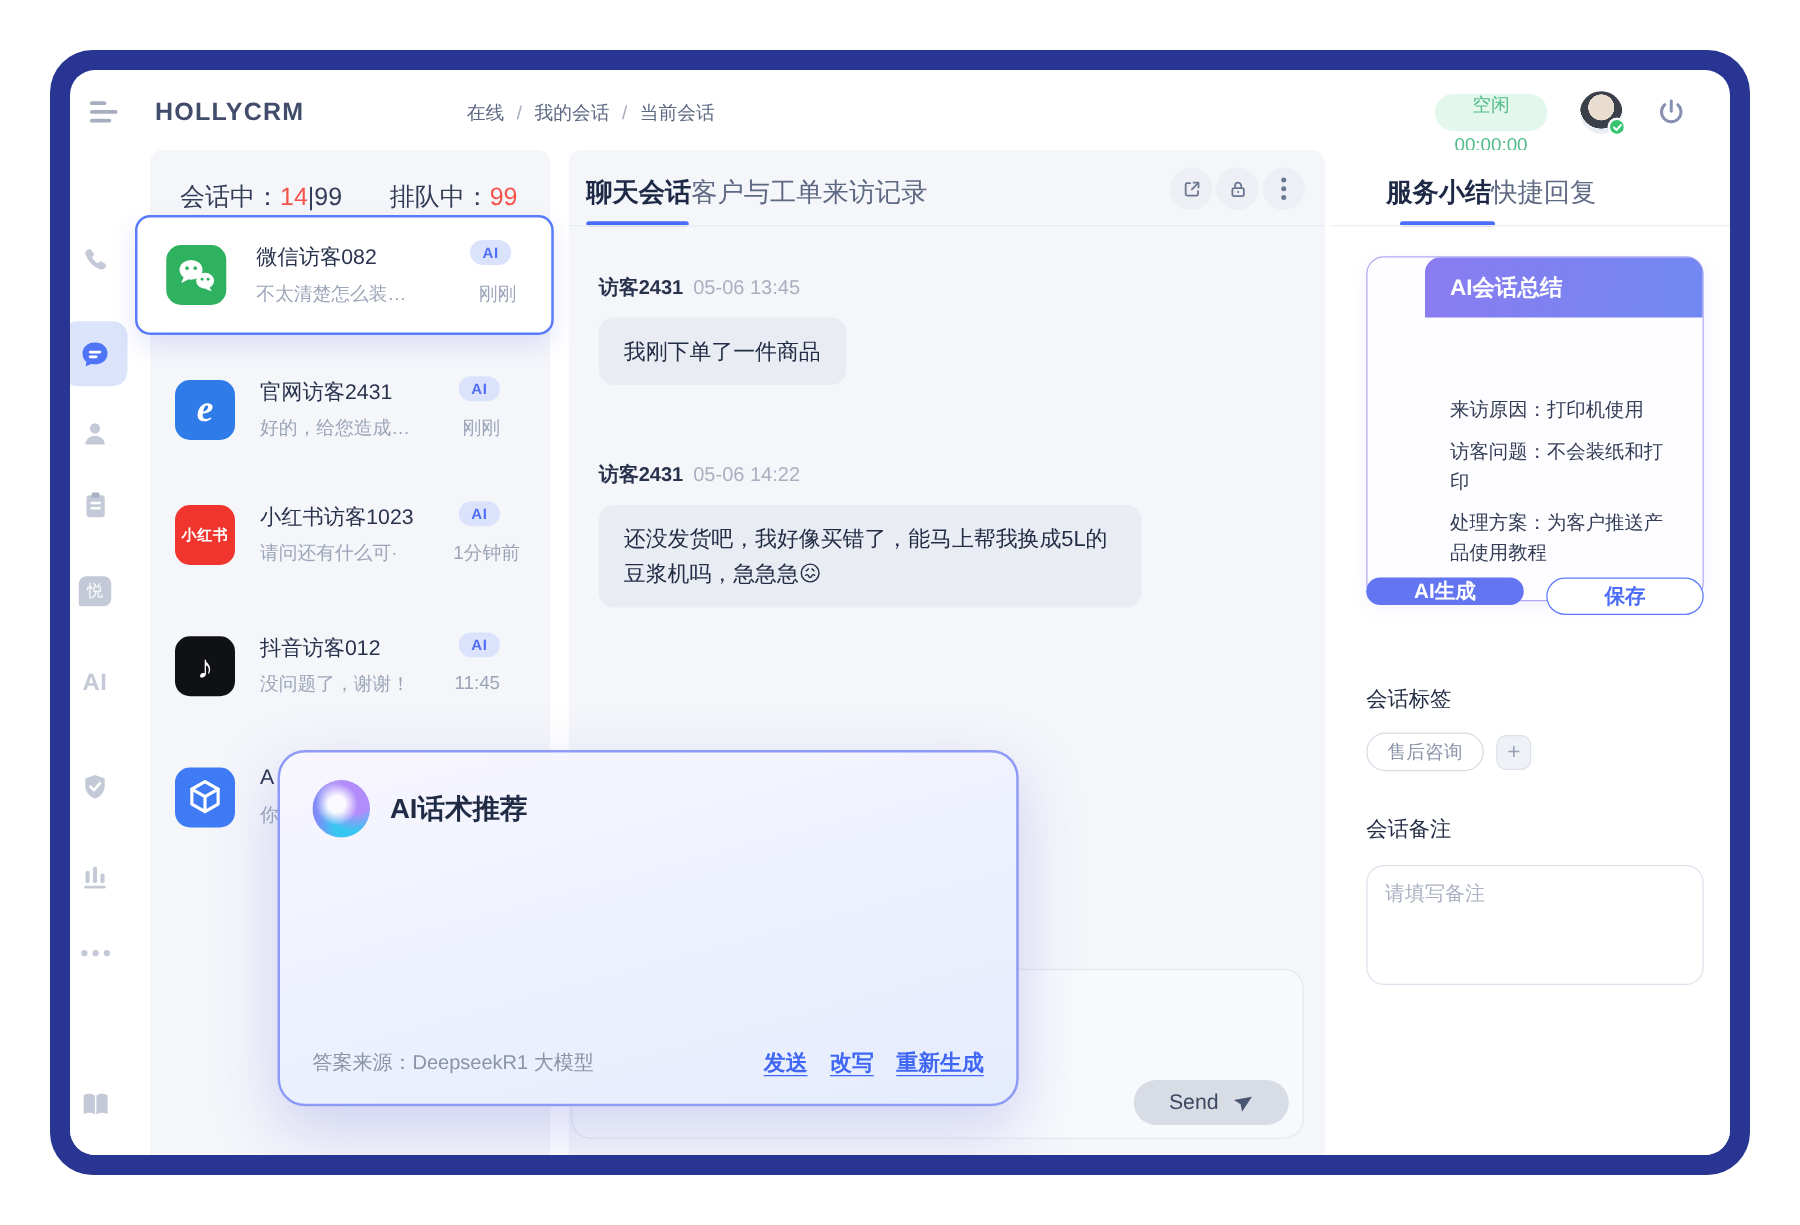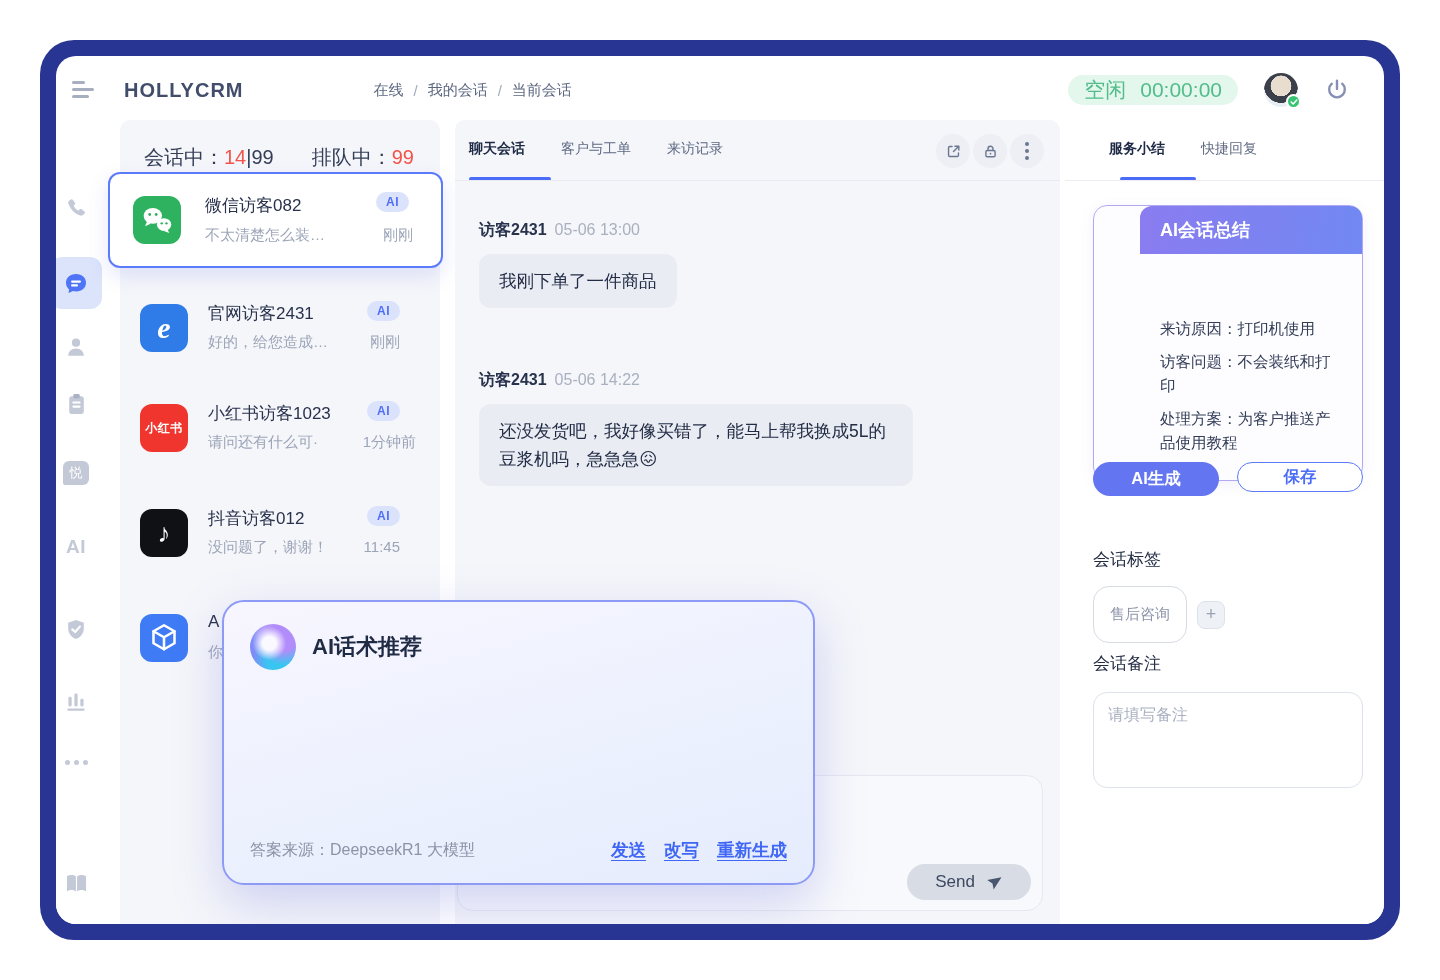--- a/index.html
+++ b/index.html
@@ -11,21 +11,21 @@
   .topbar { position:absolute; left:0; top:0; width:100%; height:56px; display:flex; align-items:center; padding:12px 34px 0 16px; }
   .hamburger { width:24px; height:18px; position:relative; margin-right:28px; cursor:pointer; }
   .hamburger i { position:absolute; left:0; height:3px; border-radius:2px; background:#a7aec0; display:block; }
   .hamburger i:nth-child(1){ top:0; width:13px; }
   .hamburger i:nth-child(2){ top:7px; width:22px; }
   .hamburger i:nth-child(3){ top:14px; width:17px; }
   .logo { font-size:20px; font-weight:bold; letter-spacing:1px; color:#414d6b; margin-right:130px; }
   .crumbs { font-size:15px; color:#5c6780; display:flex; gap:10px; align-items:center; }
   .crumbs .sep { color:#a2aabc; }
   .top-right { margin-left:auto; display:flex; align-items:center; gap:26px; }
-  .status-pill { background:#e4f7ed; color:#52bd8a; font-size:21px; border-radius:15px; height:30px; display:flex; align-items:center; gap:14px; padding:0 16px; }
+  .status-pill { background:#e4f7ed; color:#52bd8a; font-size:15px; border-radius:15px; height:30px; display:flex; align-items:center; gap:14px; padding:0 16px;flex-direction:column; }
   .avatar { position:relative; width:34px; height:34px; border-radius:50%;
             background:radial-gradient(circle at 50% 38%, #e8ddcf 0 38%, #3a3f4a 39% 62%, #e9edf4 63%); overflow:visible; }
   .avatar .check { position:absolute; right:-3px; bottom:-2px; width:15px; height:15px; border-radius:50%; background:#35c46f; border:2px solid #fff; display:flex; align-items:center; justify-content:center; }
   .power-btn { width:26px; height:26px; cursor:pointer; }
 
   
   .rail { position:absolute; left:0; top:56px; width:64px; bottom:0; background:#fff; }
   .rail .ric { position:absolute; left:0; width:40px; display:flex; justify-content:center; }
   .rail-active { position:absolute; left:-6px; top:145px; width:52px; height:52px; background:#dbe4fa; border-radius:12px; }
   .ai-label { font-size:19px; font-weight:bold; color:#c3c9d6; letter-spacing:.5px; }
@@ -51,21 +51,21 @@
   .conv-sel .ctime { position:absolute; right:28px; top:52px; font-size:15px; color:#9ca5b8; }
   .conv-sel .ai-badge { position:absolute; right:32px; top:18px; }
   .ic-wechat { background:#2fb25f; }
   .ic-web { background:#2f7ce8; color:#fff; font-size:30px; font-weight:bold; font-family:"Liberation Serif","DejaVu Serif",serif; font-style:italic; }
   .ic-xhs { background:#f0352f; color:#fff; font-size:12px; font-weight:bold; letter-spacing:.5px; }
   .ic-douyin { background:#101114; color:#fff; font-size:26px; }
   .ic-app { background:#3f7bf5; }
 
   
   .chat-col { position:absolute; left:399px; top:64px; width:605px; height:812px; background:#f5f6fa; border-radius:10px; }
-  .tabs { position:absolute; left:14px; top:20px; display:flex; gap:36px; font-size:14px; color:#5e6983; }
+  .tabs { position:absolute; left:14px; top:20px; display:flex; font-size:21px; color:#5e6983; }
   .tabs .tab { cursor:pointer; padding-bottom:14px; }
   .tabs .tab.active { color:#1e2946; font-weight:bold; }
   .tab-underline { position:absolute; left:14px; top:57px; width:82px; height:4px; border-radius:2px; background:#4a6cf8; }
   .tabs-divider { position:absolute; left:0; top:60px; width:100%; height:1px; background:#e9ebf2; }
   .chat-tools { position:absolute; right:16px; top:14px; display:flex; gap:3px; }
   .tool-btn { width:34px; height:34px; border-radius:50%; background:#edeff4; display:flex; align-items:center; justify-content:center; cursor:pointer; }
   .vdots { display:flex; flex-direction:column; gap:3px; }
   .vdots i { width:4px; height:4px; border-radius:50%; background:#6b7690; }
 
   .msg-meta { position:absolute; left:24px; font-size:16px; color:#28324c; font-weight:bold; }
@@ -98,25 +98,25 @@
   
   .panel { position:absolute; left:1009px; top:64px; width:320px; height:812px; background:#fff; }
   .panel .tabs { left:44px; }
   .panel .tab-underline { left:55px; width:76px; }
   .panel .tabs-divider { background:#ececf2; }
   .sum-card { position:absolute; left:28px; top:85px; width:270px; border-radius:14px; border:1px solid #b3a9f2; background:#fdfdff; box-shadow:0 4px 14px rgba(130,120,240,.10);padding-left:46px; }
   .sum-head { height:48px; border-radius:12px 12px 0 0; background:linear-gradient(95deg,#8a7cf0,#7188f2); color:#fff; font-size:18px; font-weight:bold; display:flex; align-items:center; padding-left:20px; }
   .sum-body { padding:14px 20px 16px;margin-top:40px; }
   .sum-body p { font-size:15.5px; color:#333d57; line-height:1.55; margin:9px 0; }
   .btn-row { position:absolute; left:28px; top:342px; width:270px; display:flex; justify-content:space-between; }
-  .btn-primary { width:126px; height:34px; border-radius:17px; background:#6375f0; color:#fff; font-size:16.5px; font-weight:bold; border:none; display:flex; align-items:center; justify-content:center; cursor:pointer; }
+  .btn-primary { width:126px; height:22px; border-radius:17px; background:#6375f0; color:#fff; font-size:16.5px; font-weight:bold; border:none; display:flex; align-items:center; justify-content:center; cursor:pointer; }
   .btn-outline { width:126px; height:30px; border-radius:17px; background:#fff; color:#4a6cf7; font-size:16.5px; font-weight:bold; border:1.5px solid #5b7bfa; display:flex; align-items:center; justify-content:center; cursor:pointer; }
   .sec-head { position:absolute; left:28px; font-size:17px; color:#222c44; }
   .tag-row { position:absolute; left:28px; top:466px; display:flex; align-items:center; gap:10px; }
-  .tag { border:1px solid #d6dbe4; border-radius:16px; padding:18px 16px; font-size:15px; color:#8b94a9; background:#fff; cursor:pointer; }
+  .tag { border:1px solid #d6dbe4; border-radius:16px; padding:5px 16px; font-size:15px; color:#8b94a9; background:#fff; cursor:pointer; }
   .tag-add { width:28px; height:28px; border-radius:8px; background:#eef1f6; border:1px solid #dde2ea; color:#9aa3b5; font-size:18px; display:flex; align-items:center; justify-content:center; cursor:pointer; }
   .note-area { position:absolute; left:28px; top:572px; width:270px; height:96px; border:1px solid #dde2ec; border-radius:14px; padding:12px 14px; font-size:16px; color:#333d57; font-family:"Liberation Sans","DejaVu Sans",sans-serif; resize:none; background:#fff; outline:none; }
   .note-area::placeholder { color:#aab1c2; }
 </style>
 </head>
 <body>
 
 <div class="frame">
 <div class="app">
 
@@ -310,21 +310,21 @@
       <div class="tool-btn">
         <span class="vdots">
               <i></i>
               <i></i>
               <i></i>
             </span>
       </div>
     </div>
 
     <div class="msg-meta" style="top:100px;">
-      <span>访客2431</span><span class="mtime">05-06 13:00</span>
+      <span>访客2431</span><span class="mtime">05-06 13:45</span>
     </div>
     <div class="bubble" style="top:134px;">我刚下单了一件商品</div>
 
     <div class="msg-meta" style="top:250px;">
       <span>访客2431</span><span class="mtime">05-06 14:22</span>
     </div>
     <div class="bubble" style="top:284px; width:434px;">还没发货吧，我好像买错了，能马上帮我换成5L的豆浆机吗，急急急😖</div>
 
     <div class="chat-input">
       <div class="send-btn">

